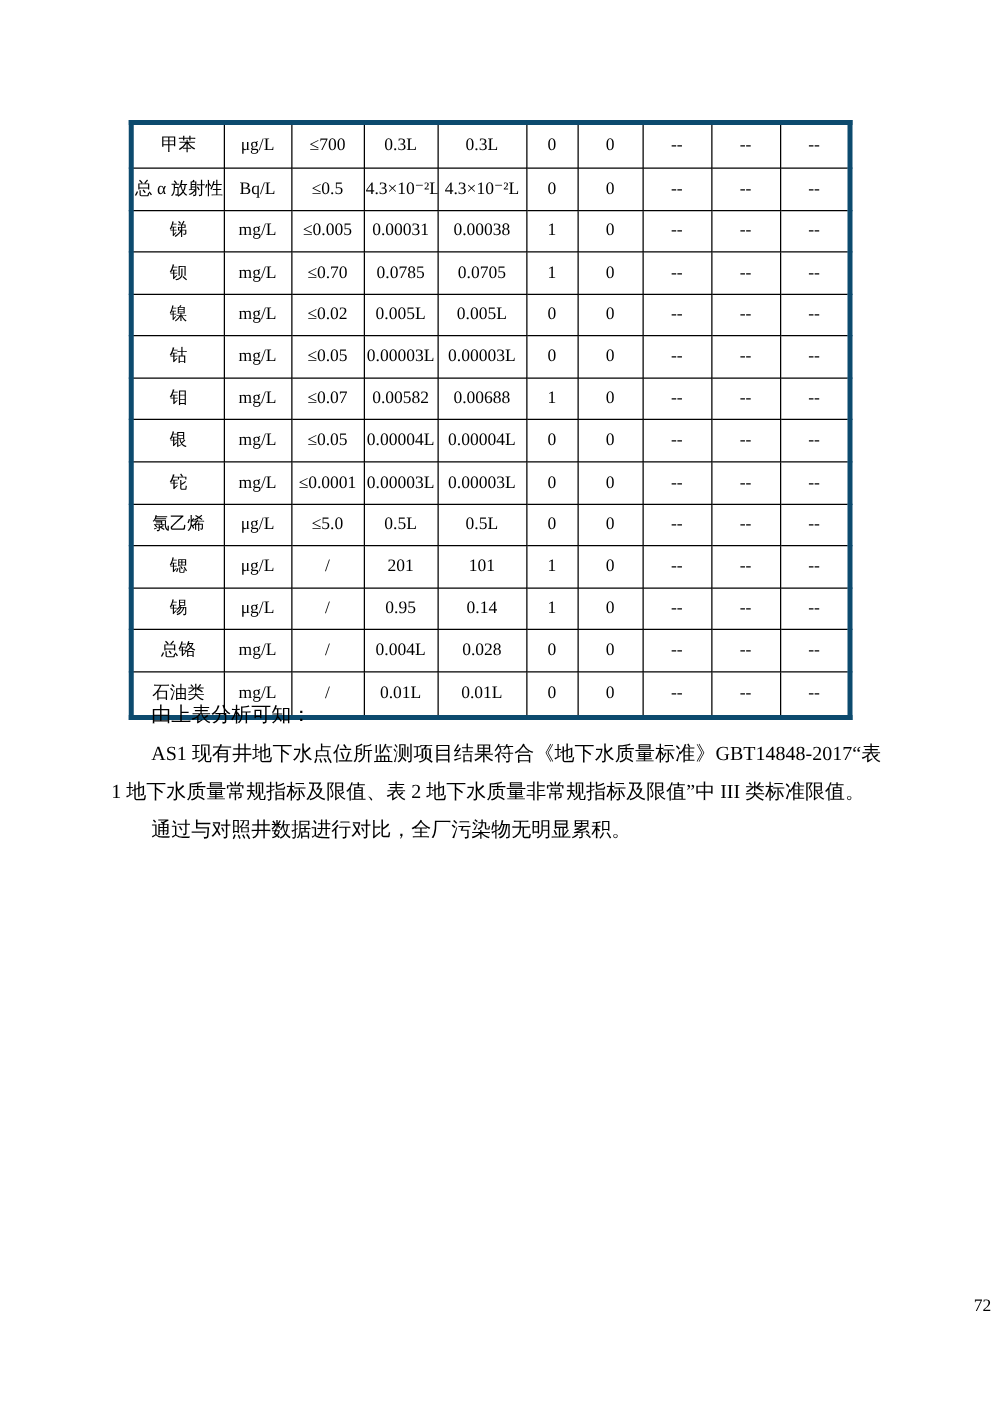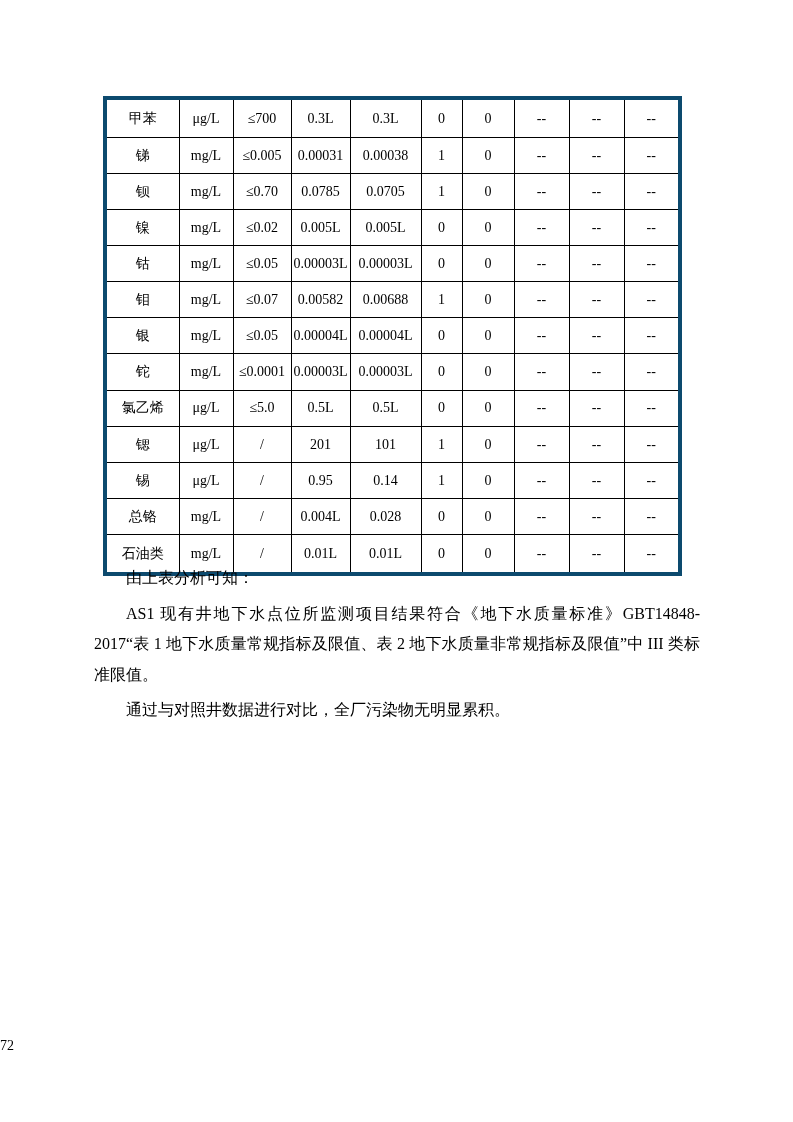--- a/index.html
+++ b/index.html
@@ -39,29 +39,29 @@
   .analysis {
     position: absolute;
     left: 89px;
     top: 558px;
     width: 616px;
     font-size: 16px;
     line-height: 30.6px;
     text-align: justify;
   }
   .analysis p {
-    margin: 5px;
+    margin: 0;
     text-indent: 2em;
   }
   .page-number {
     position: absolute;
     left: 0;
     top: 1038px;
     width: 100%;
-    text-align: left;
+    text-align: right;
     font-size: 14px;
   }
 </style>
 </head>
 <body>
 
 <div class="page">
 
   <table class="results">
     <colgroup>
@@ -83,20 +83,32 @@
           <td>≤700</td>
           <td>0.3L</td>
           <td>0.3L</td>
           <td>0</td>
           <td>0</td>
           <td>--</td>
           <td>--</td>
           <td>--</td>
         </tr>
         <tr>
+          <td>总 α 放射性</td>
+          <td>Bq/L</td>
+          <td>≤0.5</td>
+          <td>4.3×10⁻²L</td>
+          <td>4.3×10⁻²L</td>
+          <td>0</td>
+          <td>0</td>
+          <td>--</td>
+          <td>--</td>
+          <td>--</td>
+        </tr>
+        <tr>
           <td>锑</td>
           <td>mg/L</td>
           <td>≤0.005</td>
           <td>0.00031</td>
           <td>0.00038</td>
           <td>1</td>
           <td>0</td>
           <td>--</td>
           <td>--</td>
           <td>--</td>

